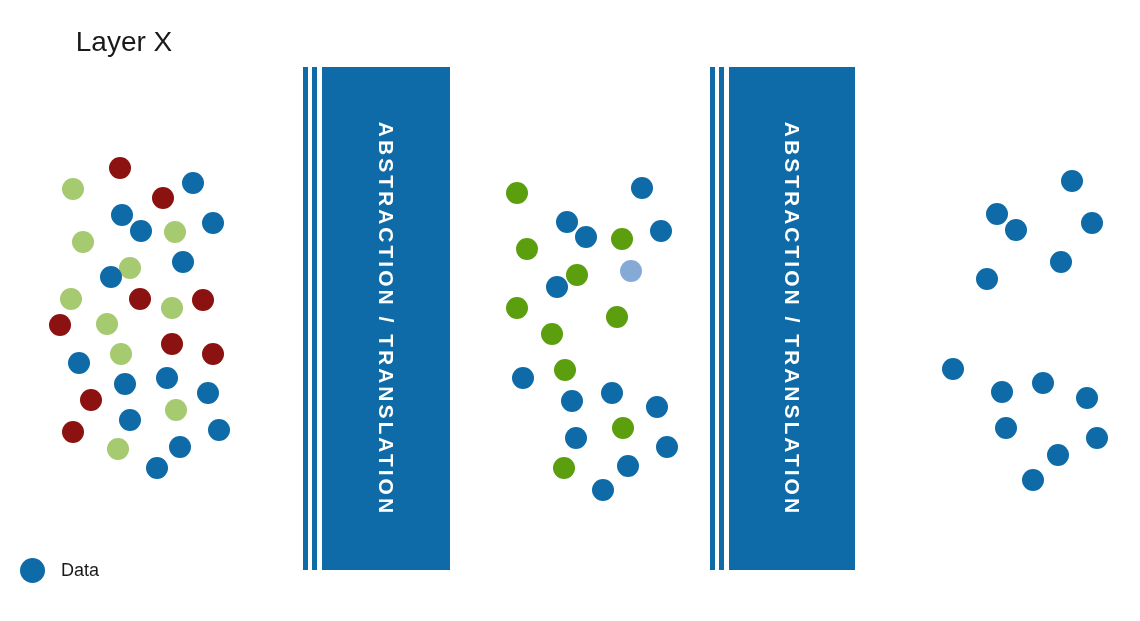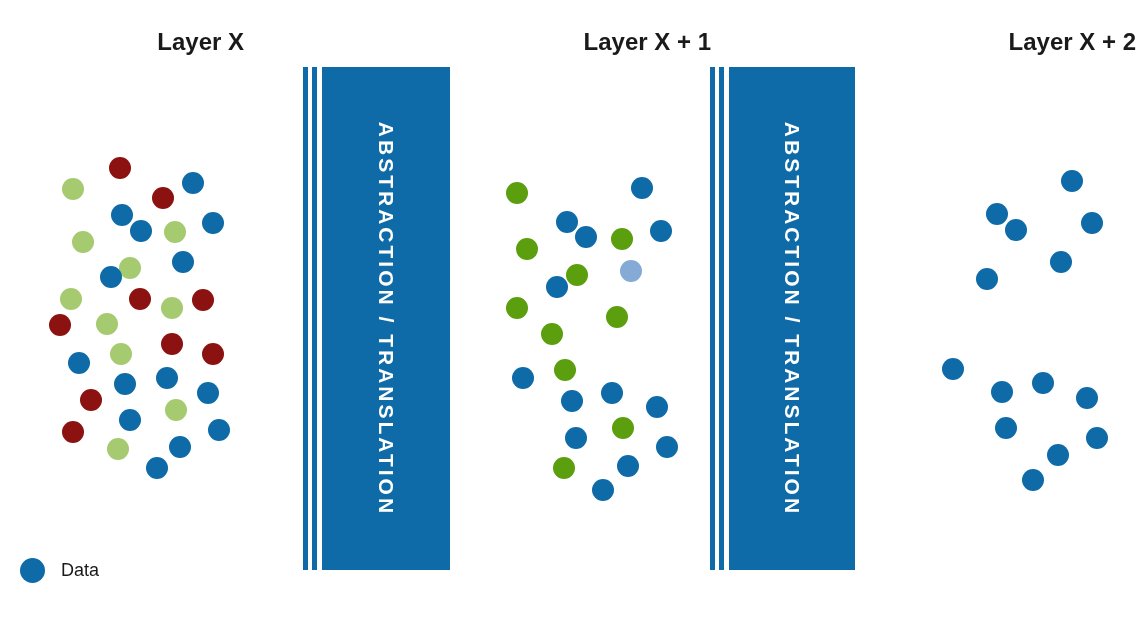--- a/index.html
+++ b/index.html
@@ -1,19 +1,19 @@
 <!DOCTYPE html>
 <html style="--blue: #0e6ba8; --dark-red: #8c1211; --light-green: #a5ca70; --green: #5b9e0e; --light-blue: #85aad6; --bar: #0e6ba8; --bar-text: #ffffff; --title-text: #1a1a1a;"><head>
 <meta charset="utf-8">
 <style>
   html,body{margin:0;padding:0;background:#ffffff;font-family:"Liberation Sans",sans-serif;}
   .canvas{position:relative;width:1140px;height:621px;background:#ffffff;overflow:hidden;}
 
-  .title{position:absolute;top:28px;width:240px;text-align:right;
-         font-size:24px;font-weight:bold;color:#1a1a1a;line-height:28px;}
+  .title{position:absolute;top:28px;width:240px;text-align:center;
+         font-size:28px;font-weight:normal;color:#1a1a1a;line-height:28px;}
   .title-0{left:4px;}
   .title-1{left:471px;}
   .title-2{left:896px;}
 
   .barrier{position:absolute;top:67px;height:503px;}
   .barrier-1{left:303px;width:147px;}
   .barrier-2{left:710px;width:145px;}
   .stripe{position:absolute;top:0;bottom:0;width:4.5px;background:var(--bar,#0e6ba8);}
   .stripe.s1{left:0;}
   .stripe.s2{left:9px;}
@@ -30,22 +30,20 @@
   .legend{position:absolute;left:20px;top:558px;display:flex;align-items:center;gap:16px;}
   .legend-dot{width:25px;height:25px;border-radius:50%;background:var(--blue,#0e6ba8);display:inline-block;}
   .legend-label{font-size:18px;color:#1a1a1a;}
 </style>
 </head>
 <body>
 
 <div class="canvas">
 
   <div class="title title-0">Layer X</div>
-  <div class="title title-1">Layer X + 1</div>
-  <div class="title title-2">Layer X + 2</div>
 
   <div class="barrier barrier-1">
     <div class="stripe s1"></div>
     <div class="stripe s2"></div>
     <div class="bar">
       <div class="bar-label">ABSTRACTION / TRANSLATION</div>
     </div>
   </div>
 
   <div class="barrier barrier-2">

